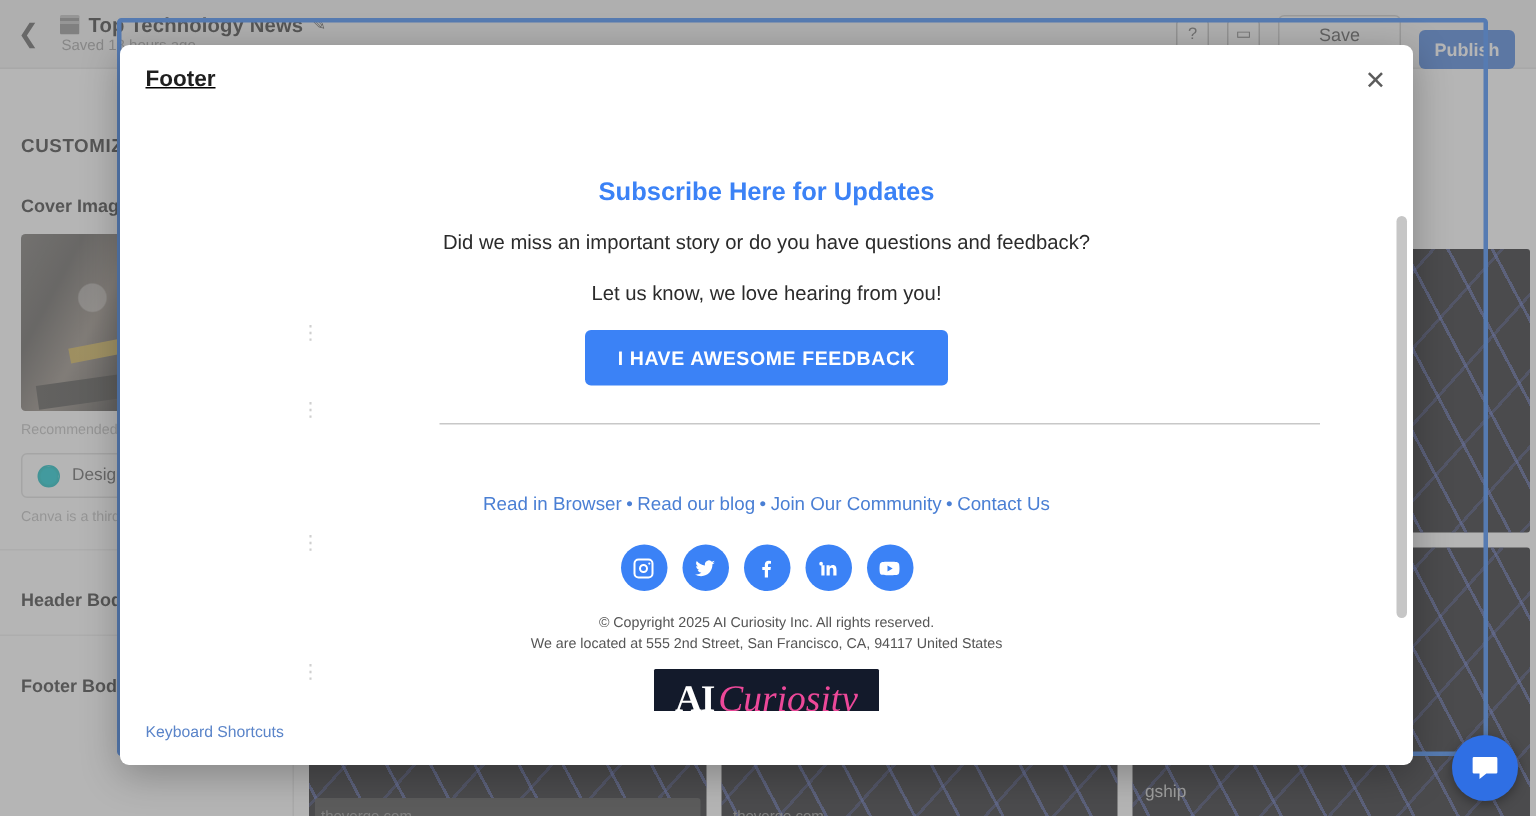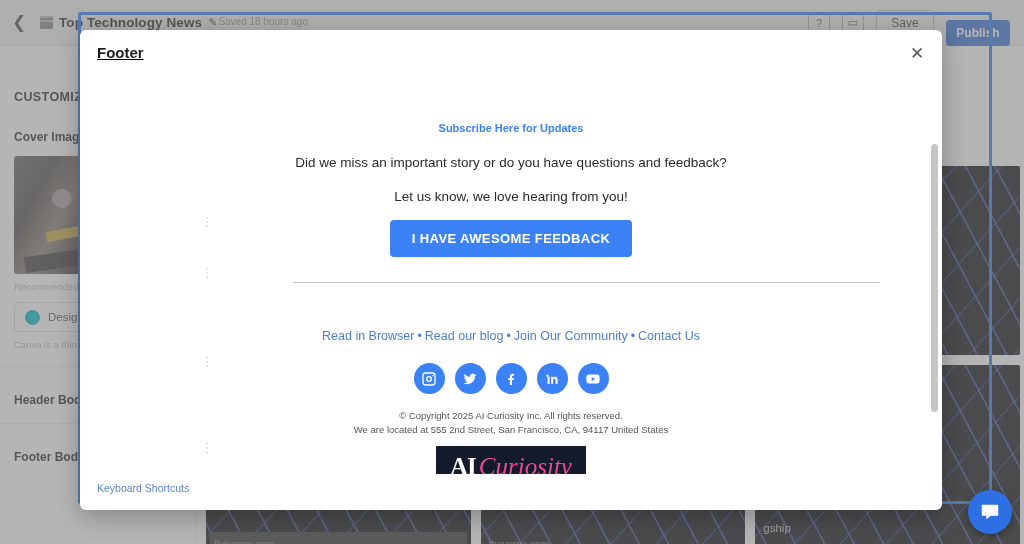--- a/index.html
+++ b/index.html
@@ -23,40 +23,40 @@
     position: absolute; top: 0; left: 0; width: 1024px; height: 46px;
     background: #f1f1f1;
     border-bottom: 1px solid #e2e2e2;
     display: flex; align-items: center;
   }
   .back-chevron {
     width: 26px; height: 26px; margin-left: 6px;
     display: flex; align-items: center; justify-content: center;
     color: #555; font-size: 17px;
   }
-  .title-wrap { margin-left: 8px; display: flex; flex-direction: row; justify-content: center; }
+  .title-wrap { margin-left: 8px; display: flex; flex-direction: column; justify-content: center; }
   .title-row { display: flex; align-items: center; gap: 6px; }
   .title-favicon {
     width: 13px; height: 13px; background: #8a8a8a;
     display: inline-block; border-radius: 1px;
     background-image: linear-gradient(#bbb 2px, transparent 2px, transparent 4px, #bbb 4px, #bbb 6px, transparent 6px);
   }
   .doc-title { font-size: 13.5px; font-weight: bold; color: #2b2b2b; letter-spacing: .1px; }
   .pencil-icon { color: #4a4a4a; font-size: 11px; }
   .saved-text { font-size: 10px; color: #9a9a9a; margin-top: 1px; margin-left: 1px; }
   .topbar-right {
     margin-left: auto; display: flex; align-items: center; gap: 12px; padding-right: 14px;
   }
   .tb-icon {
     width: 22px; height: 20px; border: 1px solid #b4b4b4; border-radius: 3px;
     display: flex; align-items: center; justify-content: center;
     font-size: 11px; color: #666; background: #f6f6f6;
   }
   .tb-save {
-    width: 58px; height: 26px; border: 1px solid #c2c2c2; border-radius: 4px;
+    width: 82px; height: 26px; border: 1px solid #c2c2c2; border-radius: 4px;
     background: #f6f6f6; color: #4a4a4a; font-size: 12px;
     display: flex; align-items: center; justify-content: center;
   }
   .tb-publish {
     width: 64px; height: 26px; border-radius: 4px;
     background: #3a76d8; color: #fff; font-size: 12px; font-weight: bold;
     display: flex; align-items: center; justify-content: center; margin-top: 20px;
   }
 
   
@@ -167,21 +167,21 @@
   
   .handle {
     position: absolute; left: 120px; width: 14px; text-align: center;
     color: #cfcfcf; font-size: 13px; line-height: 4px; letter-spacing: 0;
   }
   .handle i { display: block; font-style: normal; }
 
   .fcontent { position: absolute; left: 0; right: 0; text-align: center; }
 
   .subscribe-link {
-    color: #3b82f6; font-size: 11px; font-weight: bold;
+    color: #3b82f6; font-size: 17px; font-weight: bold;
   }
   .para { color: #2b2b2b; font-size: 13.5px; }
   .fb-btn {
     display: inline-block; background: #3b82f6; color: #ffffff;
     font-size: 13px; font-weight: bold; letter-spacing: .4px;
     padding: 11px 22px; border-radius: 4px;
   }
   .hr-line {
     position: absolute; left: 213px; width: 587px; height: 1px; background: #c8c8c8;
   }

